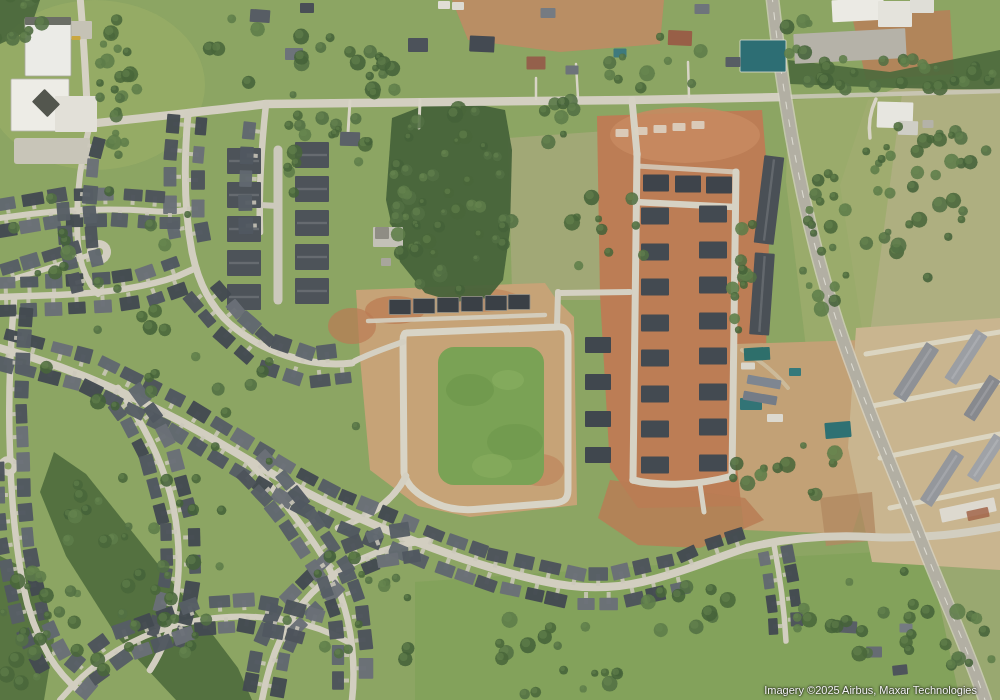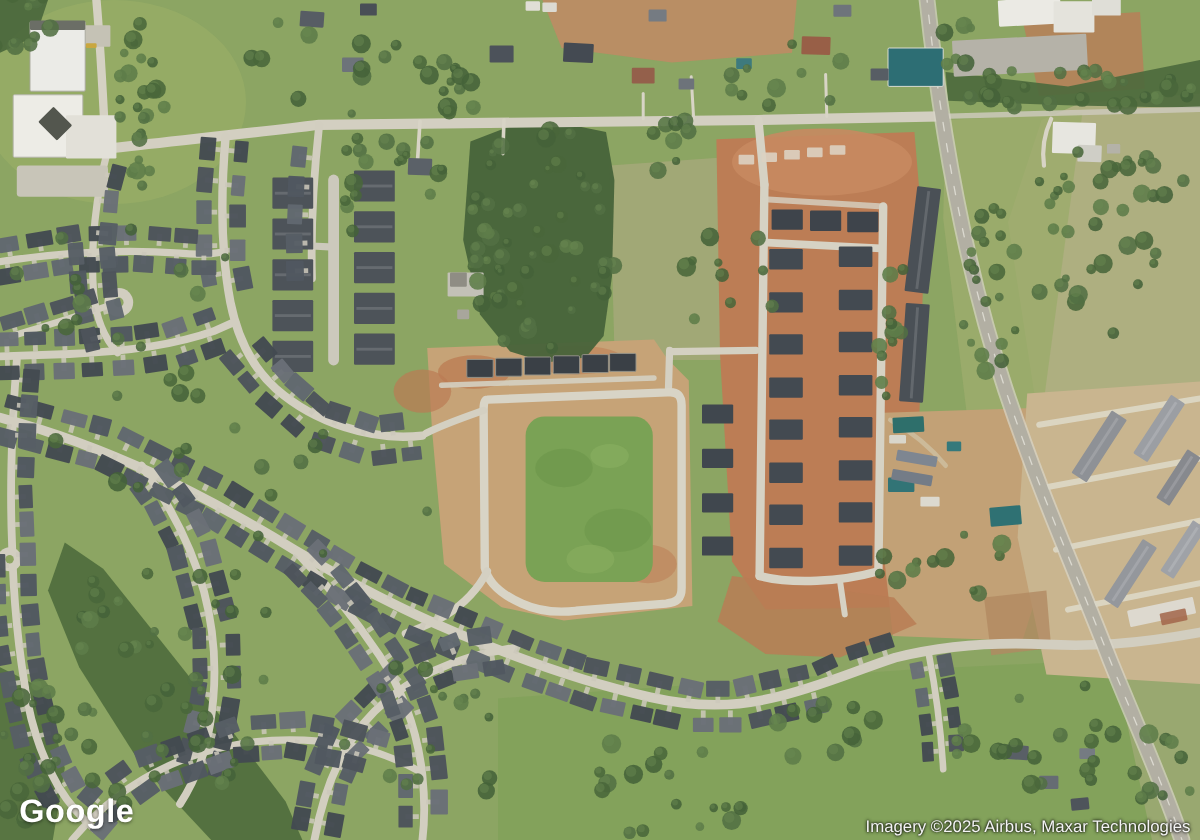--- a/index.html
+++ b/index.html
@@ -1,20 +1,20 @@
 <!DOCTYPE html>
 <html><head>
 <meta charset="utf-8">
 <style>
   html,body{margin:0;padding:0;background:#222;}
   #viewport{position:relative;width:1000px;height:700px;overflow:hidden;font-family:"Liberation Sans",sans-serif;}
   #map{display:block;width:1000px;height:700px;}
   #logo{position:absolute;left:16px;bottom:8px;color:#fff;font-size:27px;font-weight:bold;letter-spacing:.5px;
         text-shadow:0 1px 3px rgba(0,0,0,.55);user-select:none;cursor:pointer;}
-  #attr{position:absolute;right:8px;bottom:4px;color:#f4f4f4;font-size:14px;
+  #attr{position:absolute;right:23px;bottom:4px;color:#f4f4f4;font-size:11px;
         text-shadow:0 0 3px rgba(0,0,0,.9),0 0 2px rgba(0,0,0,.9);text-align:right;}
 </style>
 </head>
 <body>
 
 <div id="viewport">
   <svg id="map" viewBox="0 0 1000 700" xmlns="http://www.w3.org/2000/svg" aria-label="satellite map">
       <rect x="0" y="0" width="1000" height="700" fill="#8ca563"></rect>
       <ellipse cx="95" cy="85" rx="110" ry="85" fill="#9db167" opacity="0.55"></ellipse>
       <polygon points="900,86 1000,78 1000,345 865,348 840,185 868,100" fill="#b1b083" opacity="0.9"></polygon>
@@ -1602,17 +1602,16 @@
       <circle cx="390.44625561690697" cy="66.20563278750102" r="4.288607322601602" fill="#6a8a52" opacity="0.45"></circle>
       <circle cx="379.44054788150254" cy="56.87127730059443" r="4.526330667361617" fill="#446239" opacity="0.88"></circle>
       <circle cx="378.3089652146621" cy="55.51337810038594" r="2.4894818670488896" fill="#6a8a52" opacity="0.45"></circle>
       <circle cx="374.33538611671327" cy="93.64845316967924" r="5.930973039288074" fill="#49663a" opacity="0.88"></circle>
       <circle cx="372.85264285689124" cy="91.86916125789283" r="3.262035171608441" fill="#6a8a52" opacity="0.45"></circle>
       <circle cx="378.82402678111174" cy="57.48471711545677" r="3.460456808609888" fill="#446239" opacity="0.88"></circle>
       <circle cx="377.95891257895926" cy="56.4465800728738" r="1.9032512447354386" fill="#6a8a52" opacity="0.45"></circle>
       <circle cx="383.5276898066335" cy="63.3101326885923" r="7.429437210597098" fill="#446239" opacity="0.88"></circle>
       <circle cx="381.6703305039842" cy="61.08130152541317" r="4.0861904658284045" fill="#6a8a52" opacity="0.45"></circle>
     </svg>
-  <div id="logo">Google</div>
   <div id="attr">
     <span>Imagery ©2025 Airbus, Maxar Technologies</span>
   </div>
 </div>
 
 </body></html>

